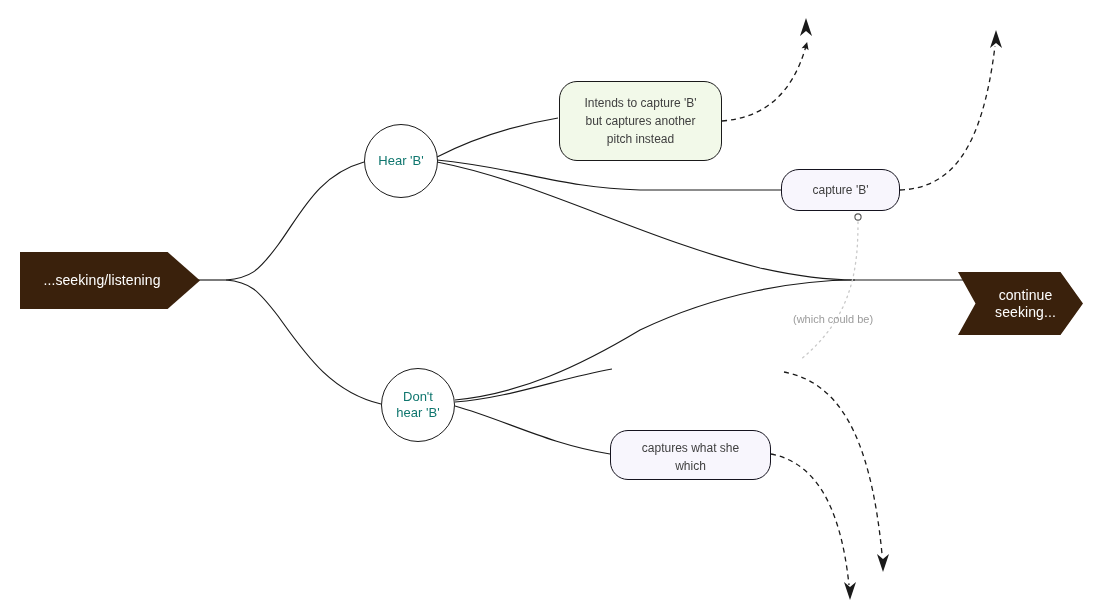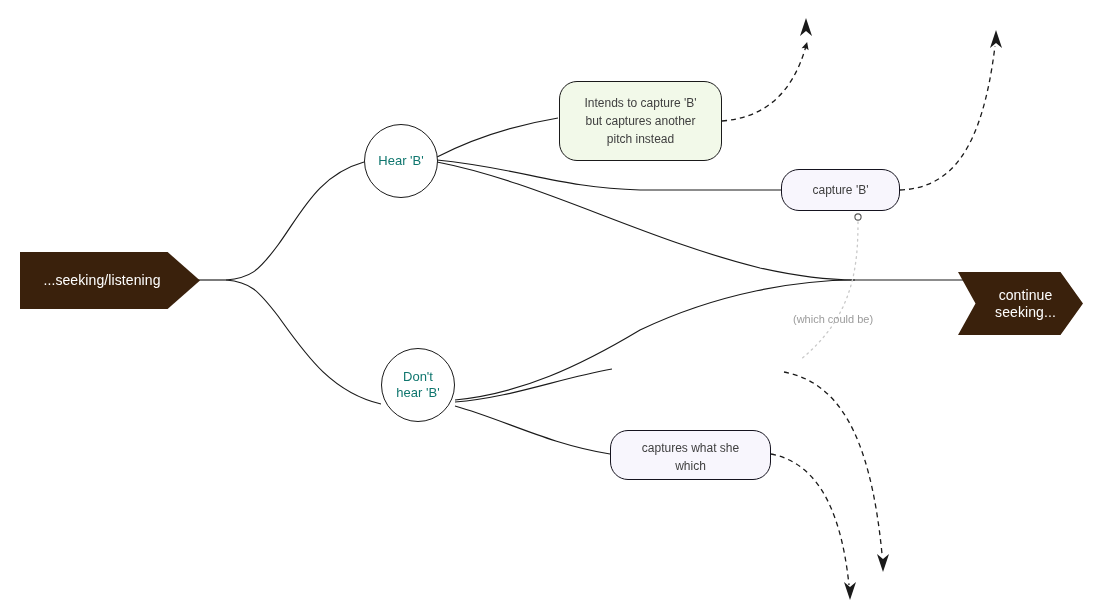--- a/index.html
+++ b/index.html
@@ -168,21 +168,21 @@
     <span class="chev-label">
       <span>continue</span><br>
       <span>seeking...</span>
     </span>
   </div>
 
   <div class="circle-node" style="left:364px; top:124px; width:74px; height:74px;">
     <span>Hear 'B'</span>
   </div>
 
-  <div class="circle-node" style="left:381px; top:348px; width:74px; height:74px;">
+  <div class="circle-node" style="left:381px; top:368px; width:74px; height:74px;">
     <span>
       <span>Don't</span><br>
       <span>hear 'B'</span>
     </span>
   </div>
 
   <div class="box box-green-dark" style="left:559px; top:81px; width:163px; height:80px;">
     <span>
       <span>Intends to capture 'B'</span><br>
       <span>but captures another</span><br>

